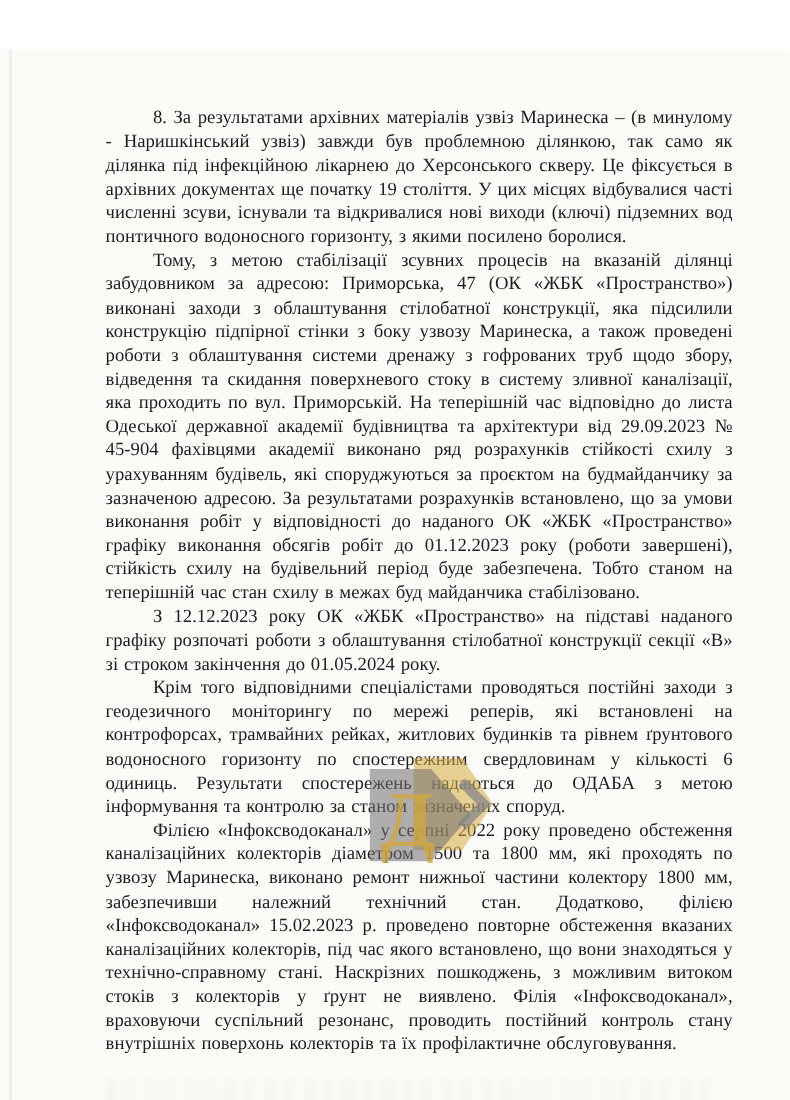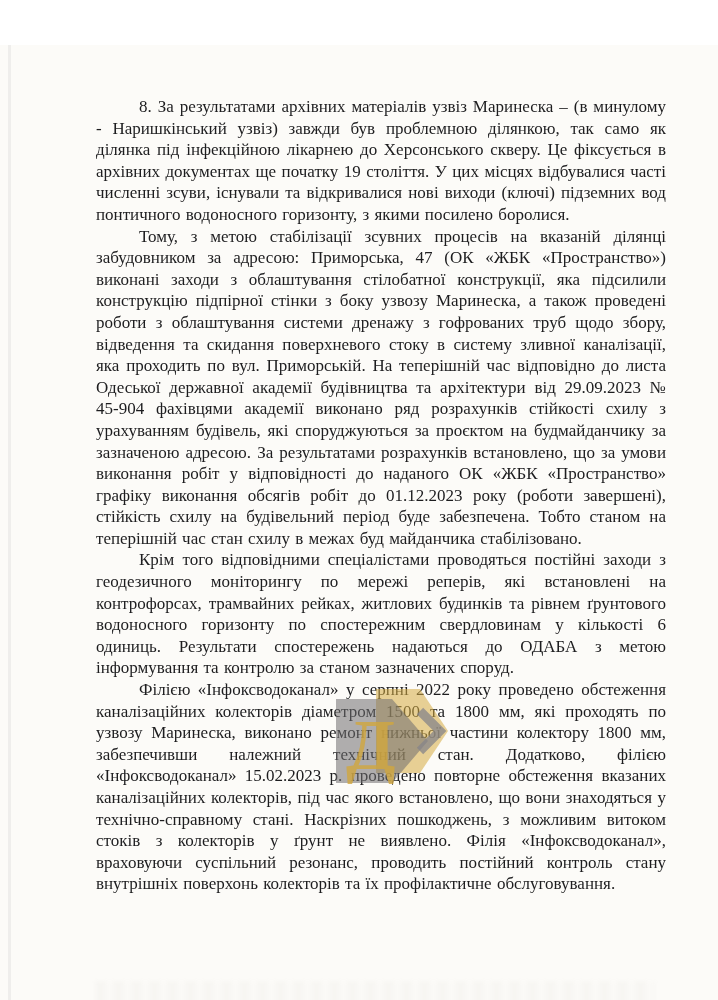--- a/index.html
+++ b/index.html
@@ -65,20 +65,21 @@
   }
 </style>
 </head>
 <body>
 
 <div class="page">
 
   <div class="doc-body">
     <p>8. За результатами архівних матеріалів узвіз Маринеска – (в минулому - Наришкінський узвіз) завжди був проблемною ділянкою, так само як ділянка під інфекційною лікарнею до Херсонського скверу. Це фіксується в архівних документах ще початку 19 століття. У цих місцях відбувалися часті численні зсуви, існували та відкривалися нові виходи (ключі) підземних вод понтичного водоносного горизонту, з якими посилено боролися.</p>
     <p>Тому, з метою стабілізації зсувних процесів на вказаній ділянці забудовником за адресою: Приморська, 47 (ОК «ЖБК «Пространство») виконані заходи з облаштування стілобатної конструкції, яка підсилили конструкцію підпірної стінки з боку узвозу Маринеска, а також проведені роботи з облаштування системи дренажу з гофрованих труб щодо збору, відведення та скидання поверхневого стоку в систему зливної каналізації, яка проходить по вул. Приморській. На теперішній час відповідно до листа Одеської державної академії будівництва та архітектури від 29.09.2023 № 45-904 фахівцями академії виконано ряд розрахунків стійкості схилу з урахуванням будівель, які споруджуються за проєктом на будмайданчику за зазначеною адресою. За результатами розрахунків встановлено, що за умови виконання робіт у відповідності до наданого ОК «ЖБК «Пространство» графіку виконання обсягів робіт до 01.12.2023 року (роботи завершені), стійкість схилу на будівельний період буде забезпечена. Тобто станом на теперішній час стан схилу в межах буд майданчика стабілізовано.</p>
+    <p>З 12.12.2023 року ОК «ЖБК «Пространство» на підставі наданого графіку розпочаті роботи з облаштування стілобатної конструкції секції «В» зі строком закінчення до 01.05.2024 року.</p>
     <p>Крім того відповідними спеціалістами проводяться постійні заходи з геодезичного моніторингу по мережі реперів, які встановлені на контрофорсах, трамвайних рейках, житлових будинків та рівнем ґрунтового водоносного горизонту по спостережним свердловинам у кількості 6 одиниць. Результати спостережень надаються до ОДАБА з метою інформування та контролю за станом зазначених споруд.</p>
     <p>Філією «Інфоксводоканал» у серпні 2022 року проведено обстеження каналізаційних колекторів діаметром 1500 та 1800 мм, які проходять по узвозу Маринеска, виконано ремонт нижньої частини колектору 1800 мм, забезпечивши належний технічний стан. Додатково, філією «Інфоксводоканал» 15.02.2023 р. проведено повторне обстеження вказаних каналізаційних колекторів, під час якого встановлено, що вони знаходяться у технічно-справному стані. Наскрізних пошкоджень, з можливим витоком стоків з колекторів у ґрунт не виявлено. Філія «Інфоксводоканал», враховуючи суспільний резонанс, проводить постійний контроль стану внутрішніх поверхонь колекторів та їх профілактичне обслуговування.</p>
   </div>
 
   <div class="watermark">
     <svg width="112" height="116" viewBox="0 0 112 116" xmlns="http://www.w3.org/2000/svg">
 
       <polygon points="40,0 84,0 112,42 84,84 40,84" fill="#d5ab42" fill-opacity="0.55"></polygon>
 
       <polygon points="0,10 56,10 92,52 56,94 0,94" fill="#6f6e6f" fill-opacity="0.55"></polygon>

